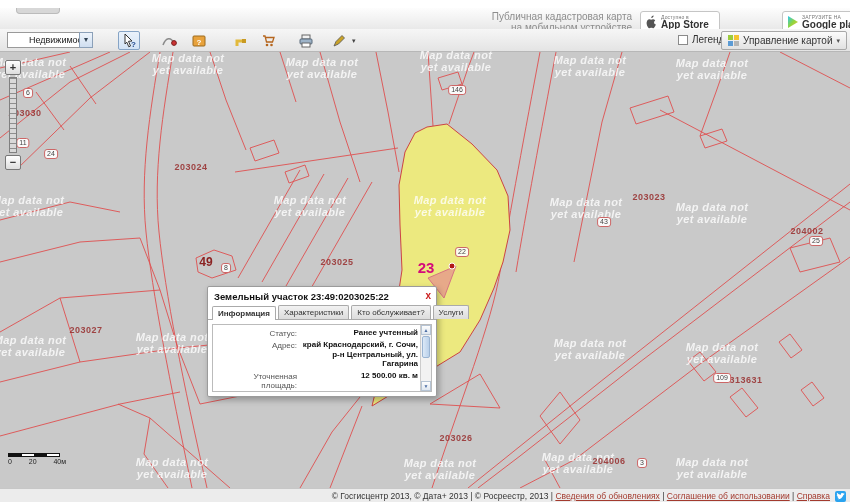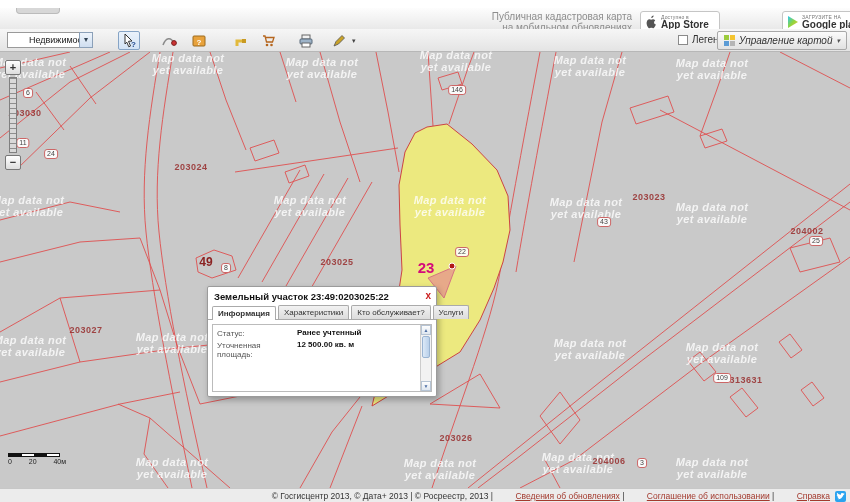--- a/index.html
+++ b/index.html
@@ -33,21 +33,21 @@
   .tool { position:absolute; top:2px; width:22px; height:19px; border:1px solid transparent;
     border-radius:2px; display:flex; align-items:center; justify-content:center; cursor:pointer; }
   .tool.active { border-color:#86a4c6; background:linear-gradient(#eaf2fb,#d3e3f5); }
   .tool svg { display:block; }
   #tool-caret { position:absolute; top:8px; left:352px; font-size:7px; color:#444; }
   #legend-wrap { position:absolute; right:120px; top:5px; display:flex; align-items:center; gap:4px; }
   #legend-cb { width:10px; height:10px; background:#fff; border:1px solid #8a8a8a; cursor:pointer; }
   #legend-label { font-size:10px; color:#333; }
   #mapctl-btn { position:absolute; right:3px; top:2px; height:19px; display:flex; align-items:center;
     gap:4px; padding:0 6px; background:linear-gradient(#fbfbfb,#e2e2e2); border:1px solid #a8a8a8;
-    border-radius:2px; cursor:pointer;font-style:italic; }
+    border-radius:2px; cursor:pointer; }
   #mapctl-btn .grid { display:grid; grid-template-columns:5px 5px; grid-template-rows:5px 5px; gap:1px; }
   #mapctl-btn .grid i { display:block; }
   #mapctl-label { font-size:10px; color:#333; }
   #mapctl-caret { font-size:7px; color:#555; }
 
   
   #map { position:absolute; left:0; top:52px; width:850px; height:436px; background:#c9c9c9; }
   #map svg { position:absolute; left:0; top:0; }
   .wm { position:absolute; transform:translate(-50%,-50%); color:rgba(255,255,255,.78);
     font-weight:bold; font-style:italic; font-size:11px; line-height:12px; text-align:center;
@@ -83,50 +83,50 @@
     padding:2px 5px 0 6px;text-align:right; }
   #popup-title { font-size:9.5px; font-weight:bold; color:#111; white-space:nowrap; }
   #popup-close { color:#cc2222; font-weight:bold; font-size:10px; line-height:10px; cursor:pointer; }
   #popup-tabs { display:flex; gap:2px; padding:2px 4px 0 4px; border-bottom:1px solid #aaa; }
   .ptab { font-size:8px; padding:2px 5px 1px; border:1px solid #aaa; border-bottom:none;
     background:linear-gradient(#f2f2f2,#dcdcdc); color:#333; border-radius:2px 2px 0 0;
     cursor:pointer; white-space:nowrap; }
   .ptab.active { background:#fff; font-weight:bold; position:relative; top:1px; padding-bottom:2px; }
   #popup-body { position:absolute; left:4px; right:4px; top:37px; bottom:4px;
     border:1px solid #bbb; background:#fff; display:flex; }
-  #popup-rows { flex:1; padding:3px 2px 0 4px; overflow:hidden; }
+  #popup-rows { flex:1; padding:3px 2px 0 4px; overflow:hidden;text-align:right; }
   .prow { display:flex; margin-bottom:2px; }
   .prow .plbl { width:80px; font-size:8px; color:#555; flex:none; padding-top:1px; }
   .prow .pval { flex:1; font-size:8px; font-weight:bold; color:#111; line-height:9.5px; }
   #popup-sb { width:11px; flex:none; border-left:1px solid #ccc; background:#f2f2f2;
     display:flex; flex-direction:column; cursor:pointer; }
   .sbbtn { height:10px; background:linear-gradient(#fdfdfd,#dfe7f0); border:1px solid #b6c4d4;
     font-size:5px; color:#4d6fa5; text-align:center; line-height:9px; }
   #sb-thumb { height:22px; margin:1px; background:linear-gradient(90deg,#dce9f7,#b9d0ea);
     border:1px solid #9ab4d2; border-radius:2px; }
   #sb-spacer { flex:1; }
 
   
   #footer { position:absolute; left:0; top:488px; width:850px; height:14px; background:#ececec;
     border-top:1px solid #c7c7c7; font-size:8.5px; color:#333; }
   #footer-inner { position:absolute; right:20px; top:2px; white-space:nowrap; }
-  #footer a, #footer .flink { color:#a33a2e; text-decoration:underline; cursor:pointer;margin-left:20px; }
+  #footer a, #footer .flink { color:#a33a2e; text-decoration:underline; cursor:pointer; }
   #twitter { position:absolute; right:4px; top:2px; width:11px; height:11px; background:#2aa3ef;
     border-radius:2px; cursor:pointer; }
 </style>
 </head>
 <body>
 
 <div id="stage">
 
   <div id="header">
     <div id="corner-tab"></div>
     <div id="promo">
       <div>Публичная кадастровая карта</div>
-      <div>на мобильном обновлениях</div>
+      <div>на мобильном устройстве</div>
     </div>
     <div class="badge" id="appstore-badge">
       <svg width="11" height="14" viewBox="0 0 11 14">
         <path d="M7.6,0.4 C7.7,1.1 7.4,1.8 7,2.3 C6.5,2.8 5.9,3.1 5.3,3 C5.2,2.4 5.5,1.7 5.9,1.3 C6.3,0.8 7.1,0.5 7.6,0.4 Z" fill="#555"></path>
         <path d="M9.9,9.6 C9.6,10.4 9.2,11.1 8.6,11.9 C8.1,12.5 7.6,13.2 6.9,13.2 C6.2,13.2 6,12.8 5.2,12.8 C4.4,12.8 4.2,13.2 3.5,13.2 C2.8,13.2 2.3,12.6 1.8,11.9 C0.6,10.2 0.1,7.4 1.2,5.7 C1.7,4.9 2.6,4.3 3.5,4.3 C4.2,4.3 4.7,4.8 5.2,4.8 C5.6,4.8 6.3,4.2 7.1,4.3 C7.4,4.3 8.5,4.4 9.2,5.4 C7.4,6.5 7.7,8.9 9.9,9.6 Z" fill="#555"></path>
       </svg>
       <span class="txt">
         <span class="small">Доступно в</span>
         <span class="big">App Store</span>
       </span>
@@ -425,20 +425,24 @@
         <span class="ptab">Кто обслуживает?</span>
         <span class="ptab">Услуги</span>
       </div>
     <div id="popup-body">
       <div id="popup-rows">
           <div class="prow">
             <div class="plbl">Статус:</div>
             <div class="pval">Ранее учтенный</div>
           </div>
           <div class="prow">
+            <div class="plbl">Адрес:</div>
+            <div class="pval">край Краснодарский, г. Сочи, р-н Центральный, ул. Гагарина</div>
+          </div>
+          <div class="prow">
             <div class="plbl">Уточненная площадь:</div>
             <div class="pval">12 500.00 кв. м</div>
           </div>
         </div>
       <div id="popup-sb">
         <div class="sbbtn">▲</div>
         <div id="sb-thumb"></div>
         <div id="sb-spacer"></div>
         <div class="sbbtn">▼</div>
       </div>

